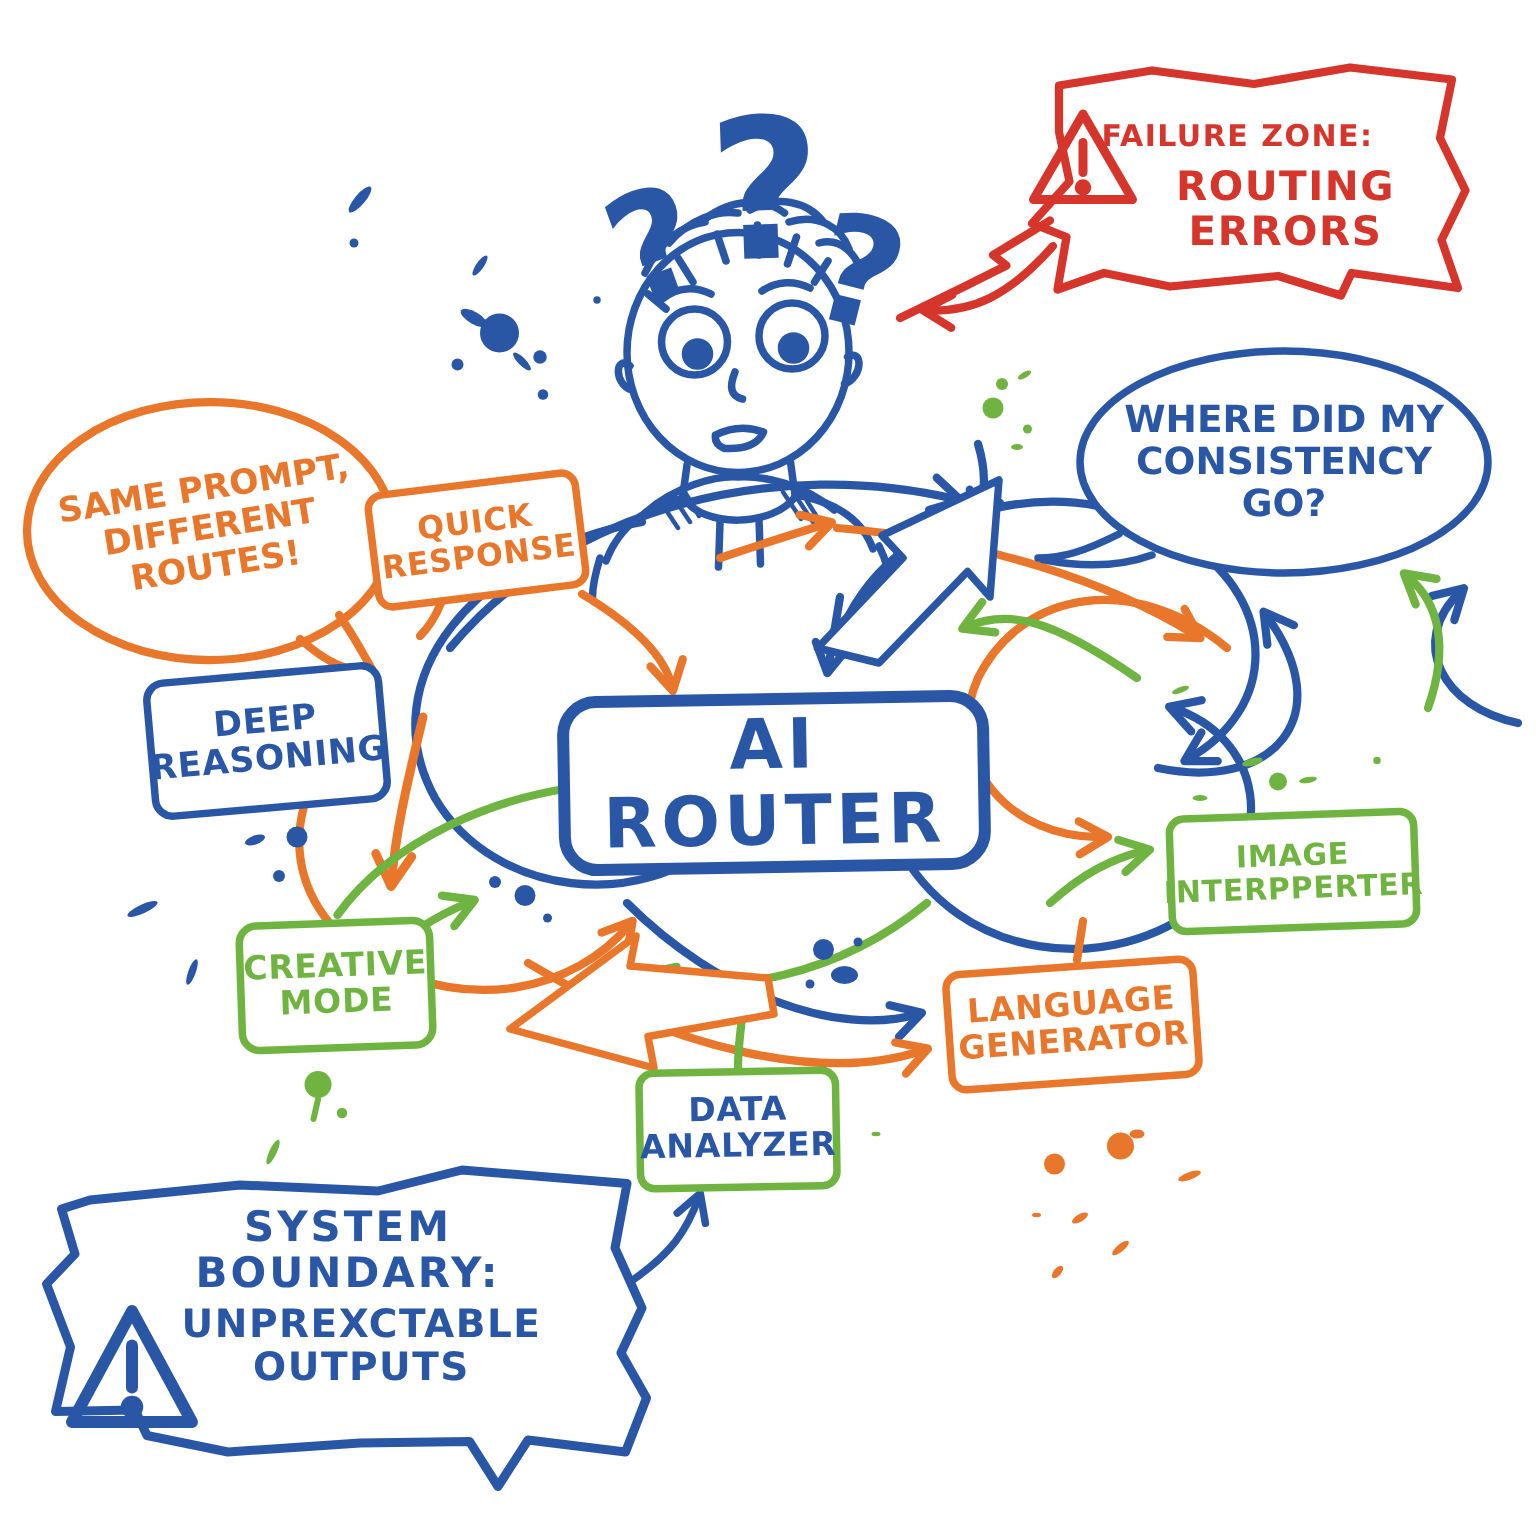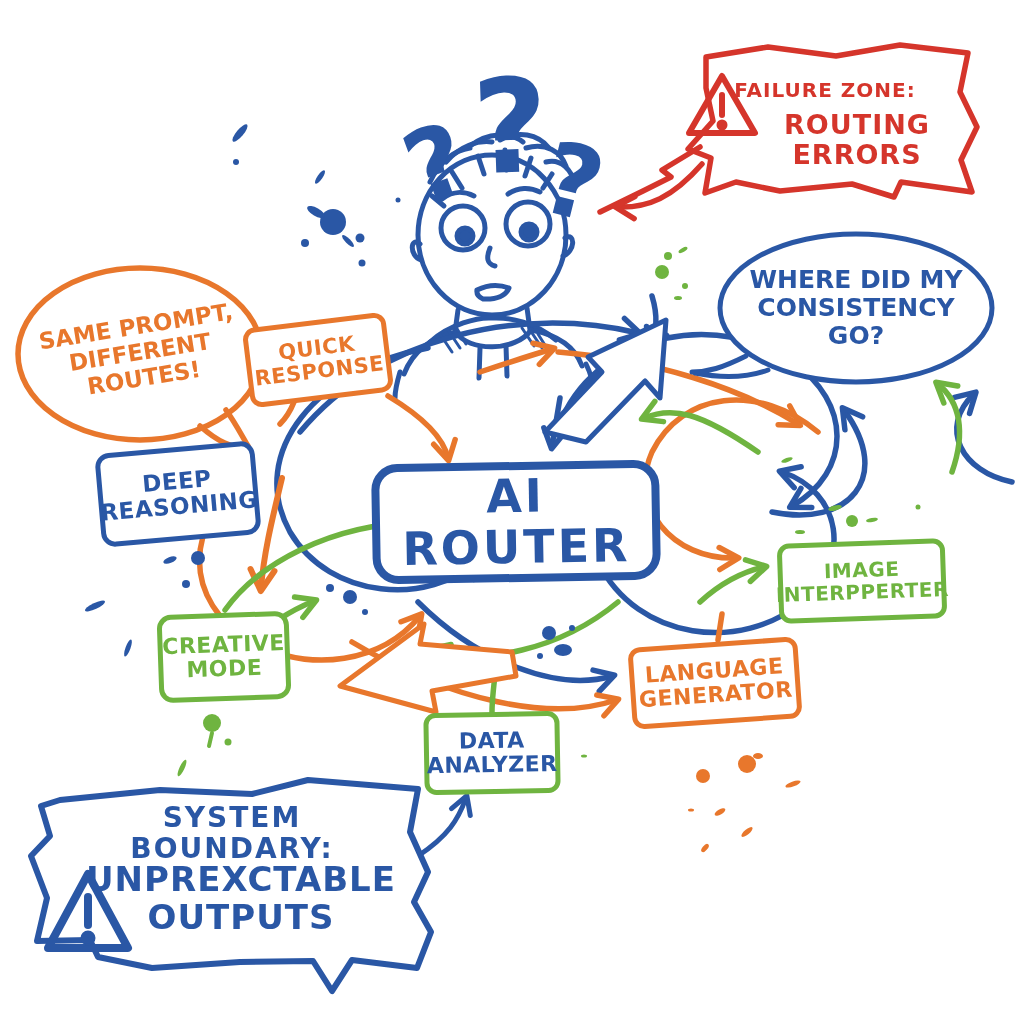--- a/index.html
+++ b/index.html
@@ -237,15 +237,15 @@
             font-size:22px;transform:rotate(-1deg);">DATA ANALYZER</div>
 
 <div class="txt c-orange" style="left:40px;top:290px;width:200px;height:126px;font-size:23px;transform:rotate(-9deg);">SAME PROMPT, DIFFERENT ROUTES!</div>
 
 <div class="txt c-blue" style="left:744px;top:252px;width:224px;height:112px;font-size:25px;">WHERE DID MY CONSISTENCY GO?</div>
 
 <div class="txt c-red" style="left:712px;top:70px;width:226px;height:40px;font-size:20px;letter-spacing:1px;">FAILURE ZONE:</div>
 <div class="txt c-red" style="left:736px;top:120px;width:242px;height:40px;font-size:27px;letter-spacing:1px;">ROUTING ERRORS</div>
 
 <div class="txt c-blue" style="left:74px;top:812px;width:316px;height:42px;font-size:28px;letter-spacing:2px;">SYSTEM BOUNDARY:</div>
-<div class="txt c-blue" style="left:118px;top:860px;width:246px;height:76px;font-size:34px;letter-spacing:1px;">UNPREXCTABLE OUTPUTS</div>
+<div class="txt c-blue" style="left:118px;top:860px;width:246px;height:76px;font-size:26px;letter-spacing:1px;">UNPREXCTABLE OUTPUTS</div>
 
 </div>
 
 </body></html>

